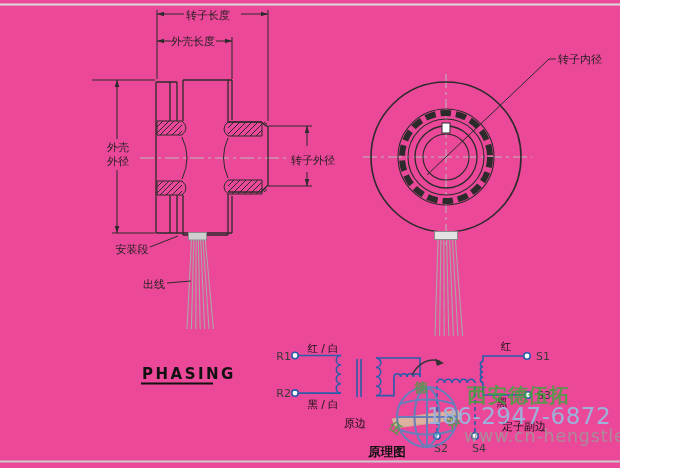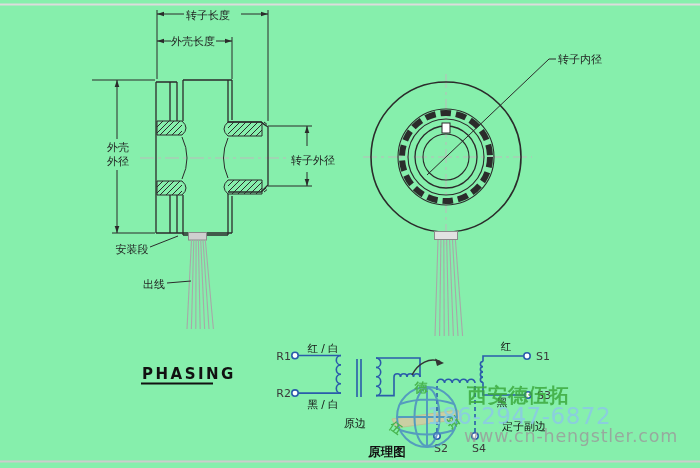--- a/index.html
+++ b/index.html
@@ -1,17 +1,17 @@
 <!DOCTYPE html>
 <html><head>
 <meta charset="utf-8">
 <style>
   html,body{margin:0;padding:0;background:#ffffff;}
   .stage{
-    position:relative;width:700px;height:468px;background:#86efac;overflow:hidden;
+    position:relative;width:620px;height:468px;background:#ec4899;overflow:hidden;
     font-family:"DejaVu Sans","Liberation Sans",sans-serif;
   }
   svg{position:absolute;left:0;top:0;}
   svg text{font-family:"DejaVu Sans","Liberation Sans",sans-serif;}
   .dimtxt{font-size:11px;fill:#1f1f1f;}
   .termtxt{font-size:11px;fill:#3a3a3a;}
   .wiretxt{font-size:10.5px;fill:#111111;}
   .captxt{font-size:11px;fill:#111111;}
   .boldtxt{font-weight:bold;}
 </style>

